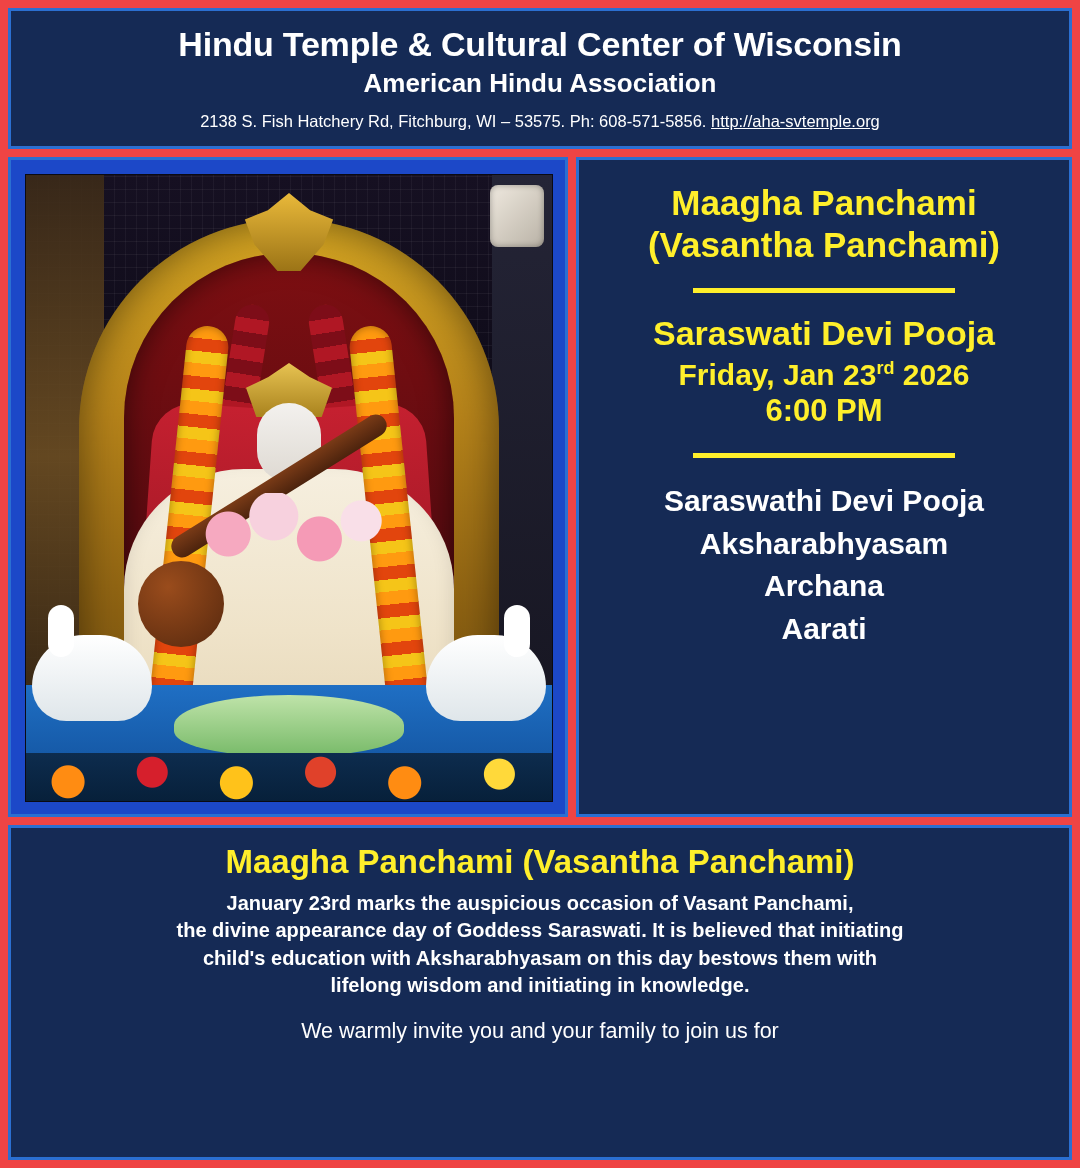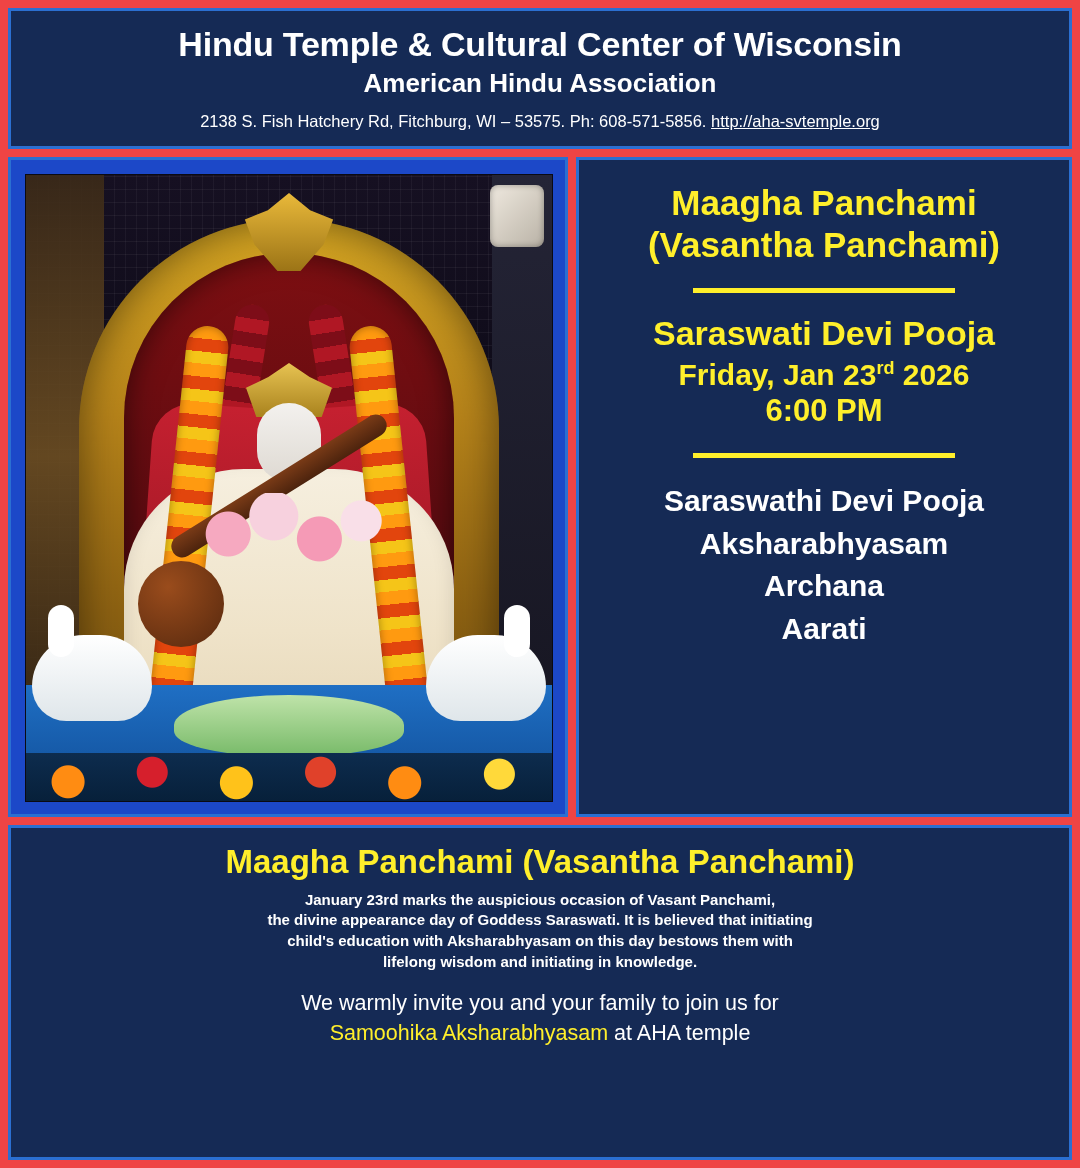--- a/index.html
+++ b/index.html
@@ -292,21 +292,21 @@
     text-align: center;
     padding: 14px 16px 20px 16px;
   }
   .footer-title {
     color: #ffef2b;
     font-size: 33px;
     font-weight: bold;
     line-height: 1.2;
   }
   .footer-body {
-    font-size: 15px;
+    font-size: 20px;
     font-weight: bold;
     line-height: 1.38;
     margin-top: 8px;
   }
   .footer-invite {
     font-size: 21.5px;
     font-weight: normal;
     margin-top: 16px;
     line-height: 1.4;
   }
@@ -379,17 +379,16 @@
   <div class="footer">
     <div class="footer-title">Maagha Panchami (Vasantha Panchami)</div>
     <div class="footer-body">
       <div>January 23rd marks the auspicious occasion of Vasant Panchami,</div>
       <div>the divine appearance day of Goddess Saraswati. It is believed that initiating</div>
       <div>child's education with Aksharabhyasam on this day bestows them with</div>
       <div>lifelong wisdom and initiating in knowledge.</div>
     </div>
     <div class="footer-invite">
       <div>We warmly invite you and your family to join us for</div>
-      <div><span class="highlight">Samoohika Aksharabhyasam</span><span> at AHA temple</span></div>
     </div>
   </div>
 
 </div>
 
 </body></html>

